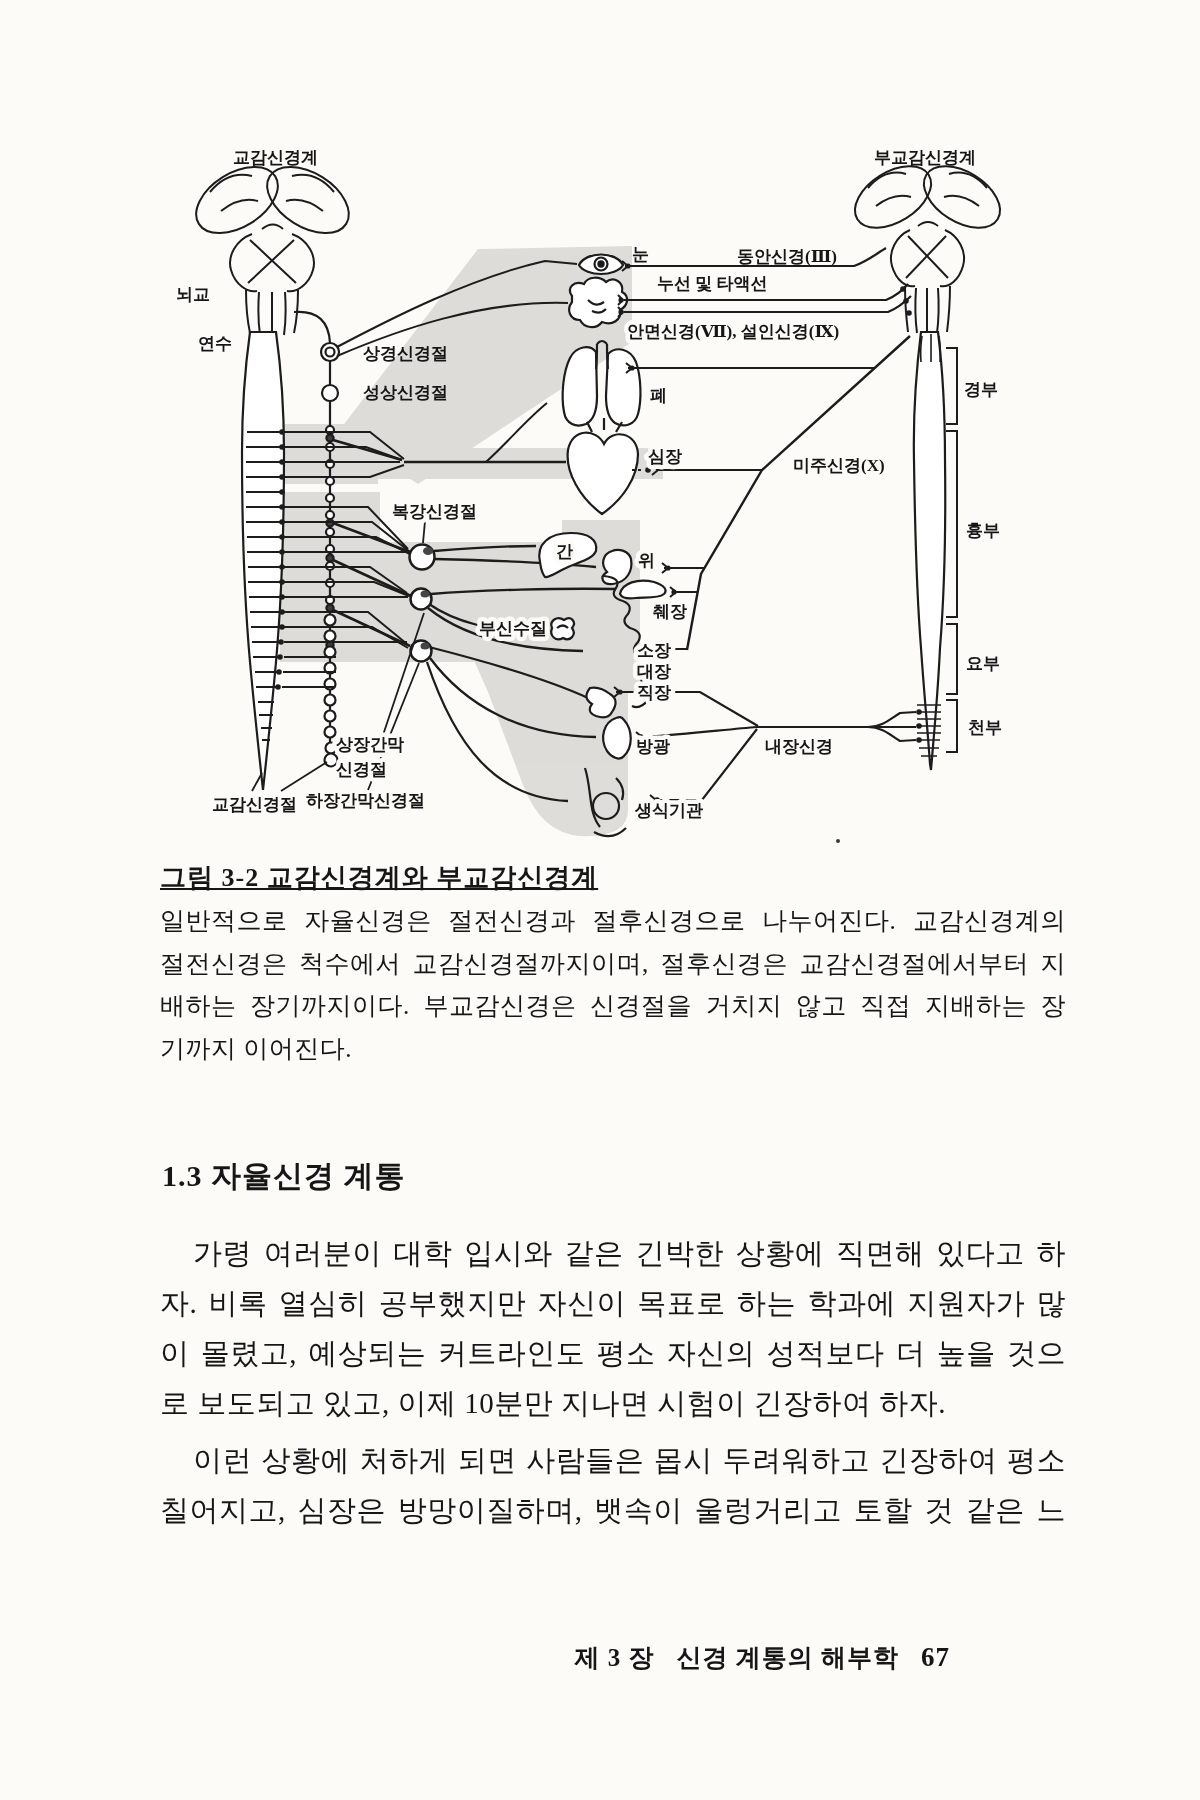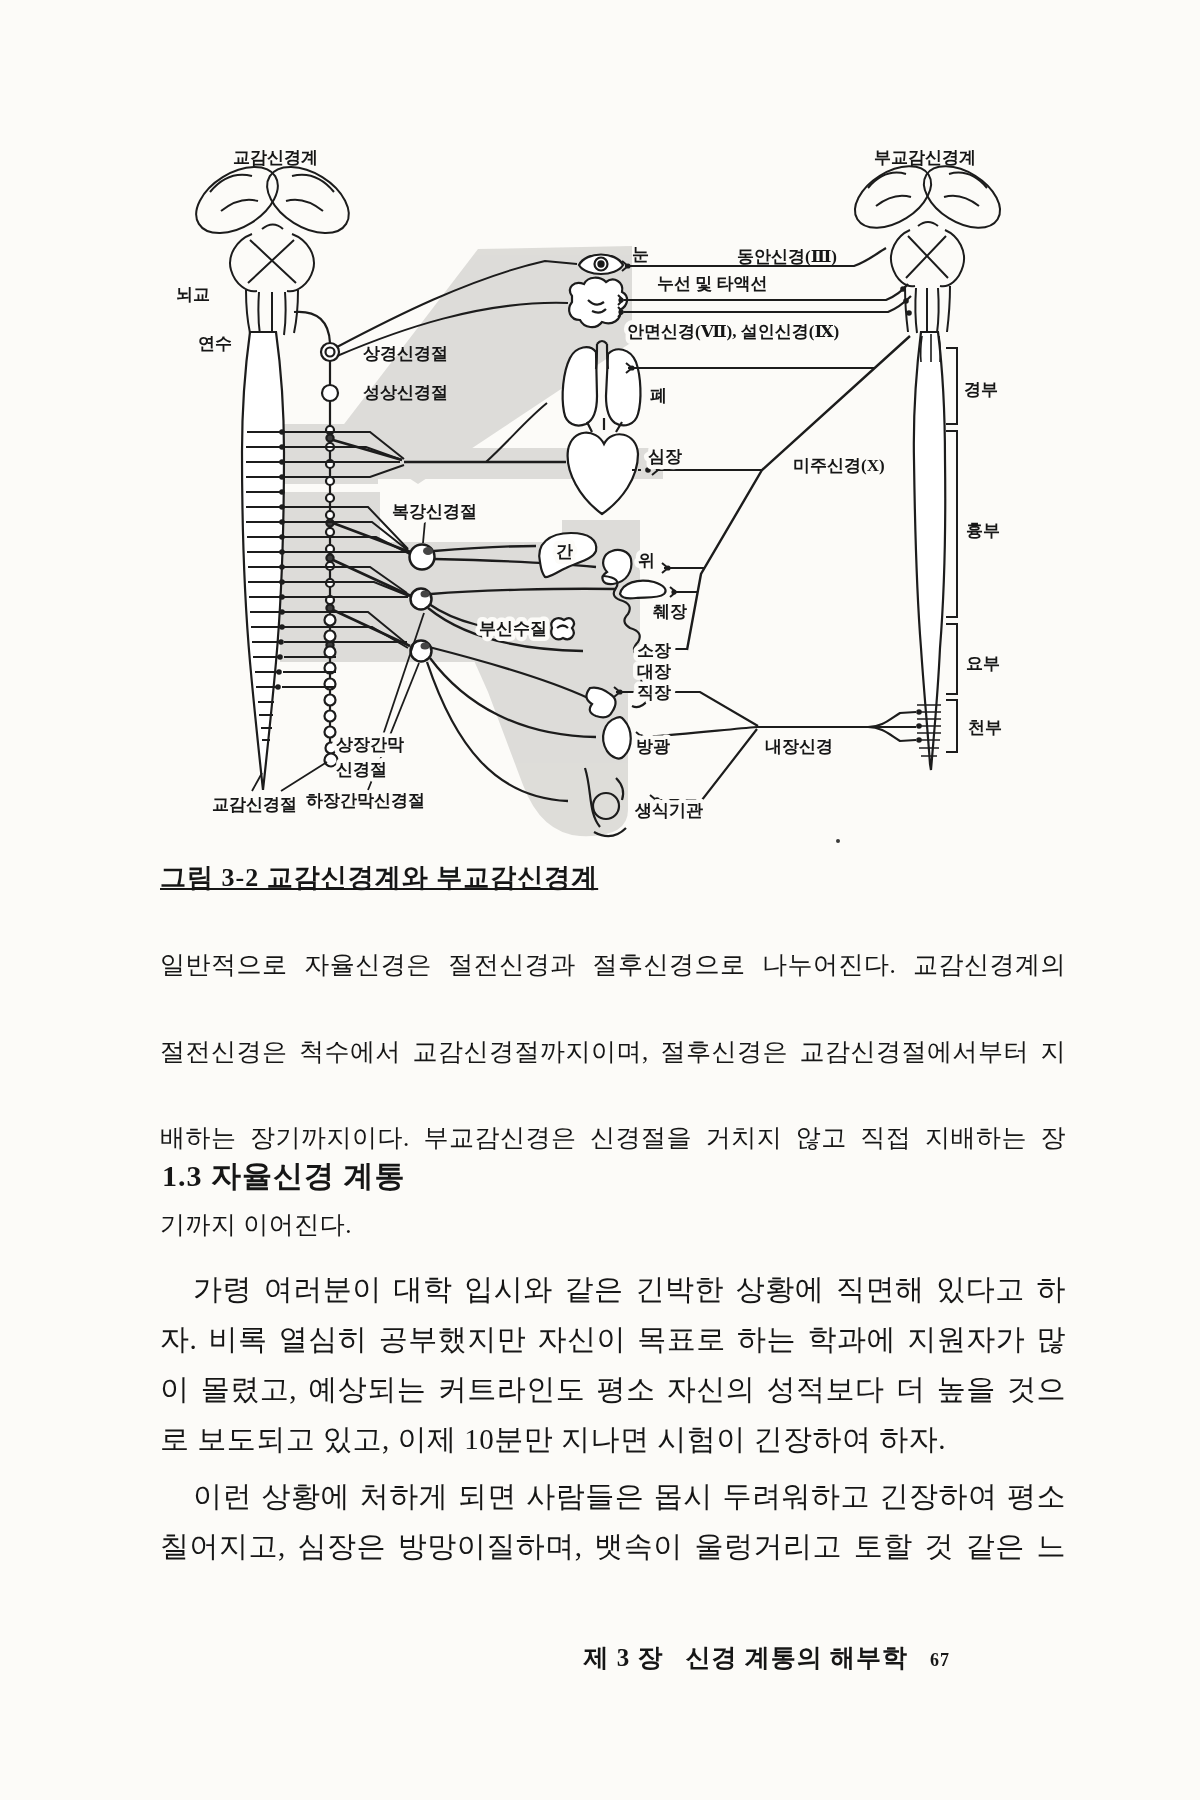--- a/index.html
+++ b/index.html
@@ -3,32 +3,32 @@
 <meta charset="utf-8">
 <style>
   html,body{margin:0;padding:0;}
   body{width:1200px;height:1800px;background:#fcfbf8;position:relative;
        font-family:"Liberation Serif","DejaVu Serif",serif;color:#161616;overflow:hidden;}
   .page{position:absolute;inset:0;}
   svg text{font-family:"Liberation Serif","DejaVu Serif",serif;font-size:17px;font-weight:600;fill:#161616;}
   svg text.halo{paint-order:stroke;stroke:#fcfbf8;stroke-width:9px;stroke-linejoin:round;}
   .caption{position:absolute;left:160px;top:860px;width:906px;}
   .cap-title{font-size:26px;font-weight:700;letter-spacing:1px;height:40px;text-decoration:underline;}
-  .cap-line{font-size:25px;line-height:42.5px;letter-spacing:.5px;text-align:justify;text-align-last:justify;margin-top:44px;}
+  .cap-line{font-size:25px;line-height:42.5px;letter-spacing:.5px;text-align:justify;text-align-last:justify;}
   .cap-line.last{text-align-last:left;}
   .heading{position:absolute;left:162px;top:1156px;font-size:30px;font-weight:700;letter-spacing:1px;}
-  .bodytext{position:absolute;left:160px;top:1264px;width:906px;}
+  .bodytext{position:absolute;left:160px;top:1228px;width:906px;}
   .bline{font-size:29px;line-height:50px;letter-spacing:.5px;text-align:justify;text-align-last:justify;}
   .bline.indent{text-indent:33px;}
   .bline.last{text-align-last:left;}
   .p2{margin-top:7px;}
   .footer{position:absolute;left:160px;top:1641px;width:790px;text-align:right;
           font-size:25px;font-weight:700;letter-spacing:1px;}
   .footer .gap{display:inline-block;width:22px;}
-  .footer .pagenum{font-size:18px;}
+  .footer .pagenum{font-size:27px;}
 </style>
 </head>
 <body>
 
 <div class="page">
 
 <svg width="1200" height="860" viewBox="0 0 1200 860">
 
   <g fill="#d8d7d4" opacity="0.85" stroke="none">
     <path d="M338,432 L478,249 L632,246 L632,342 L418,484 Z"></path>

